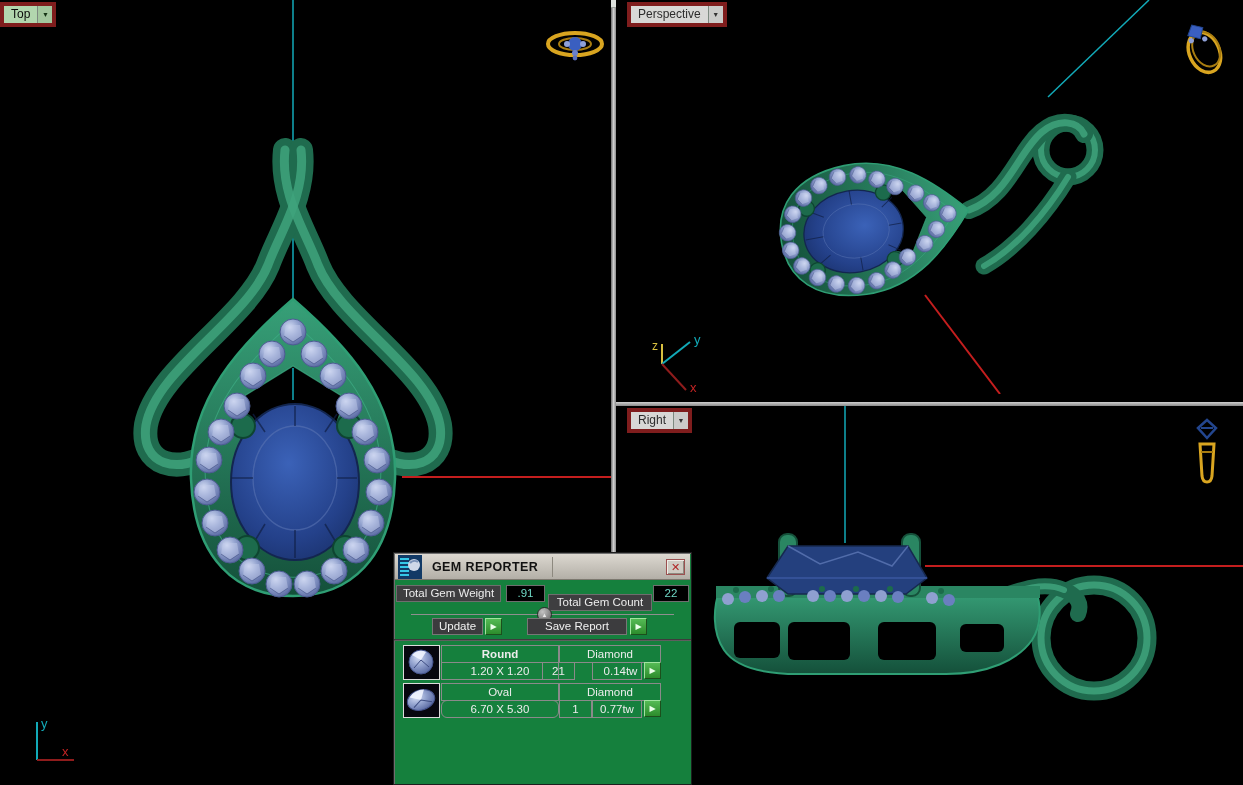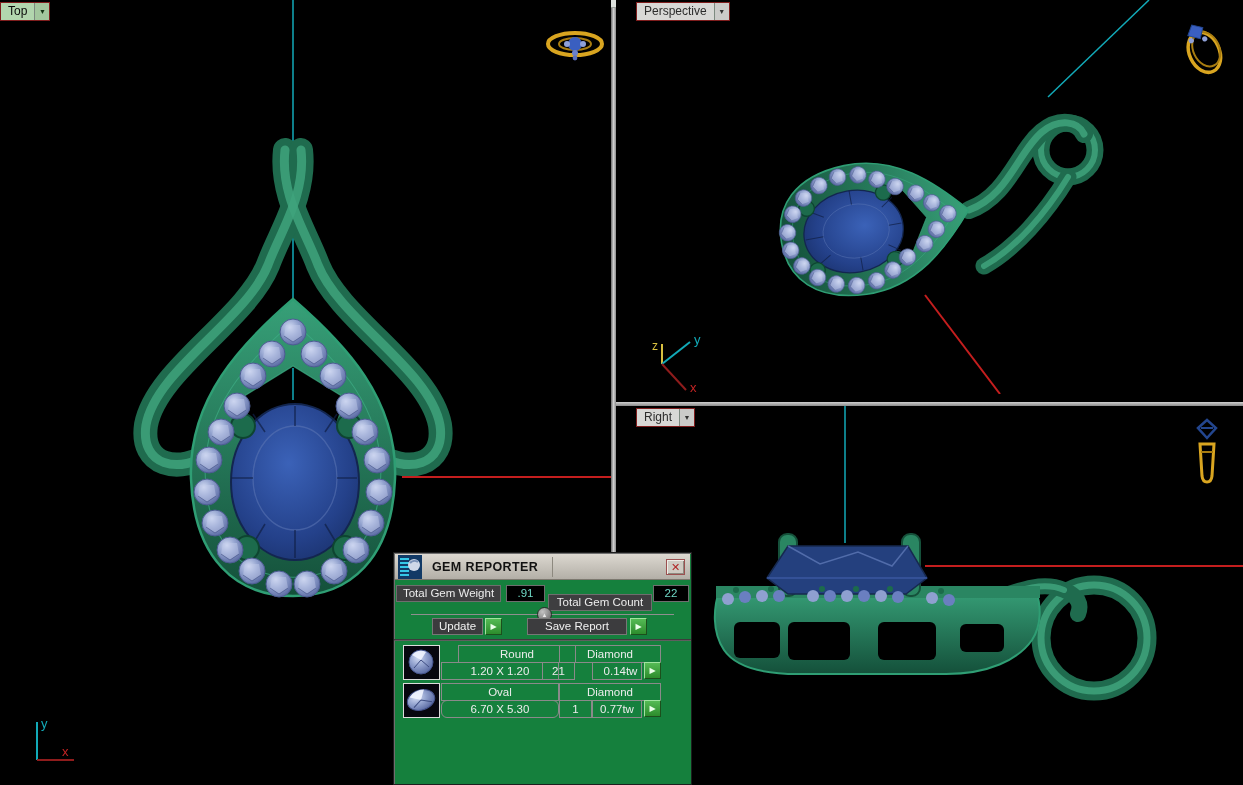--- a/index.html
+++ b/index.html
@@ -17,28 +17,28 @@
   #vp-persp      { left:616px; top:8;  width:627px; height:394px; }
   #vp-right      { left:616px; top:406px; width:627px; height:379px; }
   .vdivider { position:absolute; left:611px; top:8px; width:5px; height:777px;
               background:linear-gradient(90deg,#6a6a6a,#cfcfcf,#8a8a8a); }
   .hdivider { position:absolute; left:616px; top:402px; width:627px; height:4px;
               background:linear-gradient(#cfcfcf,#8a8a8a); }
 
   
   .vp-label { position:absolute; top:2px; display:flex; align-items:stretch;
               font-size:12px; line-height:17px; cursor:pointer; z-index:5;
-              border:1px solid #7f1d1d; }
+              border:4px solid #7f1d1d; }
   .vp-label .name { padding:0 7px; }
   .vp-label .dd   { width:15px; text-align:center; font-size:7px; line-height:17px;
                     border-left:1px solid #7d8a80; }
   .vp-label.active        { left:0; }
   .vp-label.active .name  { background:#b2d6ae; color:#0a0a0a; }
   .vp-label.active .dd    { background:#a3c79e; color:#143314; }
-  .vp-label.inactive       { left:20px; }
+  .vp-label.inactive       { left:11px; }
   .vp-label.inactive .name { background:#d8d8d6; color:#2c2c2c; }
   .vp-label.inactive .dd   { background:#cbcbc9; color:#333; }
 
   svg { display:block; }
   .vpsvg { position:absolute; left:0; top:0; }
 
   
   #gem-reporter { position:absolute; left:393px; top:552px; width:299px; height:233px;
                   background:#15803d; border:1px solid #1e1e1e;
                   box-shadow:inset 1px 1px 0 #6f6f6f; z-index:10; }
@@ -313,21 +313,21 @@
     <div class="gr-divider"></div>
 
     <div class="gem-row" style="top:91px;">
       <div class="thumb">
         <svg width="35" height="33" viewBox="0 0 35 33">
           <circle cx="17" cy="16" r="12" fill="url(#gemG)" stroke="#44538c" stroke-width="1"></circle>
           <path d="M 8 9 A 11 11 0 0 1 22 6 L 17 14 Z" fill="#f2f5ff" opacity="0.9"></path>
           <path d="M 10 22 L 17 14 L 25 21" fill="none" stroke="#3e4d82" stroke-width="1"></path>
         </svg>
       </div>
-      <div class="cell" style="left:64px; top:1px;  width:118px;">Round</div>
+      <div class="cell" style="left:47px; top:1px;  width:118px;font-weight:bold;">Round</div>
       <div class="cell" style="left:165px; top:1px; width:102px;">Diamond</div>
       <div class="cell" style="left:47px; top:18px; width:118px;">1.20 X 1.20</div>
       <div class="cell" style="left:148px; top:18px; width:33px;">21</div>
       <div class="cell" style="left:198px; top:18px; width:50px;padding-left:7px;">0.14tw</div>
       <div class="go-btn" style="left:250px; top:18px;">▶</div>
     </div>
 
     <div class="gem-row" style="top:129px;">
       <div class="thumb">
         <svg width="35" height="33" viewBox="0 0 35 33">

